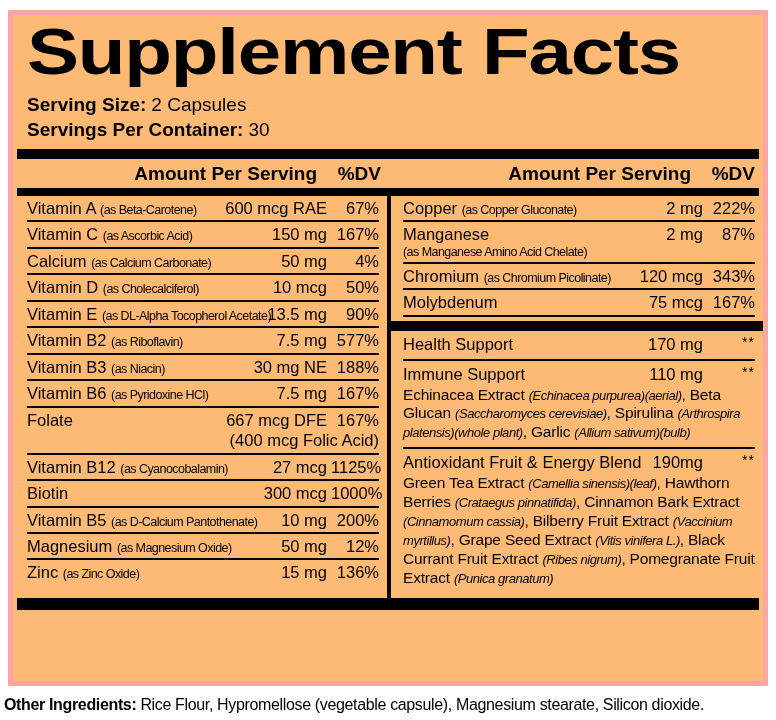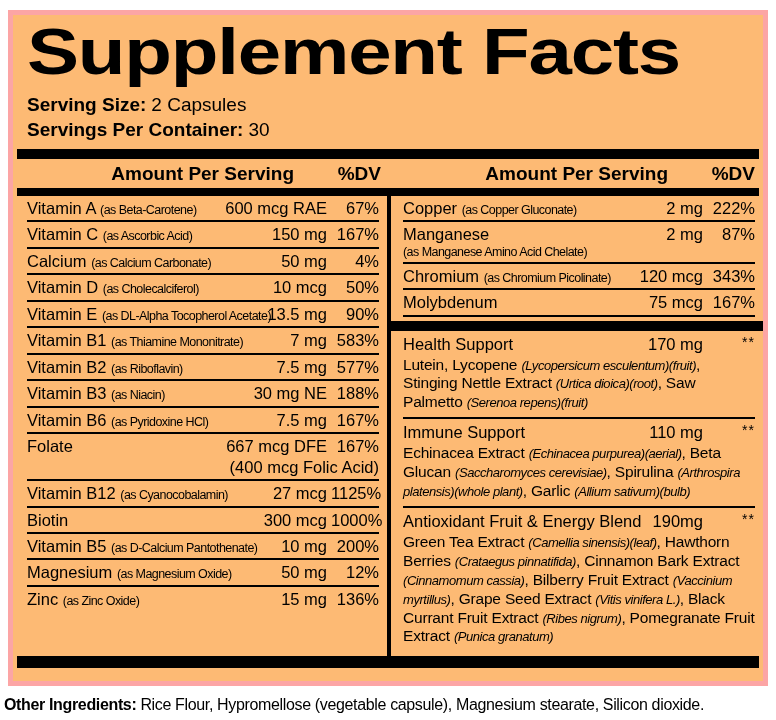--- a/index.html
+++ b/index.html
@@ -23,21 +23,21 @@
   .serving-block b{font-weight:bold;}
   .serving-block .val{margin-left:5px;font-weight:normal;}
   
   .bar{background:#000;margin:0 4px;}
   .bar-top{height:10px;margin-top:7px;}
   .bar-mid{height:8px;}
   .bar-bottom{height:12px;}
   .bar-right{height:10px;background:#000;margin:4px -8px 0 -12px;}
   
   .headers{display:flex;font-weight:bold;font-size:19px;padding:4px 0 3px;}
-  .hcol{flex:1 1 0;display:flex;justify-content:flex-end;align-items:flex-start;min-width:0;gap:23px;}
+  .hcol{flex:1 1 0;display:flex;justify-content:flex-end;align-items:flex-start;min-width:0;}
   .hcol-left{padding:0 8px 0 14px;}
   .hcol-right{padding:0 8px 0 12px;}
   .dv-h{width:48px;margin-left:16px;text-align:right;}
   
   .columns{display:flex;align-items:stretch;}
   .col{flex:1 1 0;min-width:0;box-sizing:border-box;}
   .col-left{padding:0 8px 0 14px;}
   .col-right{border-left:4px solid #000;padding:0 8px 0 12px;}
   
   .row{display:flex;align-items:flex-start;flex-wrap:nowrap;
@@ -115,25 +115,20 @@
           <span class="nm"><span>Vitamin D</span> <span class="form">(as Cholecalciferol)</span></span>
           <span class="amt">10 mcg</span>
           <span class="dv">50%</span>
         </div>
       <div class="row">
           <span class="nm"><span>Vitamin E</span> <span class="form">(as DL-Alpha Tocopherol Acetate)</span></span>
           <span class="amt">13.5 mg</span>
           <span class="dv">90%</span>
         </div>
       <div class="row">
-          <span class="nm"><span>Vitamin B1</span> <span class="form">(as Thiamine Mononitrate)</span></span>
-          <span class="amt">7 mg</span>
-          <span class="dv">583%</span>
-        </div>
-      <div class="row">
           <span class="nm"><span>Vitamin B2</span> <span class="form">(as Riboflavin)</span></span>
           <span class="amt">7.5 mg</span>
           <span class="dv">577%</span>
         </div>
       <div class="row">
           <span class="nm"><span>Vitamin B3</span> <span class="form">(as Niacin)</span></span>
           <span class="amt">30 mg NE</span>
           <span class="dv">188%</span>
         </div>
       <div class="row">
@@ -197,21 +192,20 @@
         </div>
 
       <div class="bar-right"></div>
 
       <div class="blend">
         <div class="blend-head">
             <span class="nm">Health Support</span>
             <span class="amt">170 mg</span>
             <span class="dv"><span class="stars">**</span></span>
           </div>
-        <div class="blend-para"><span>Lutein, Lycopene </span><span class="sci">(Lycopersicum esculentum)(fruit)</span><span>, Stinging Nettle Extract </span><span class="sci">(Urtica dioica)(root)</span><span>, Saw Palmetto </span><span class="sci">(Serenoa repens)(fruit)</span></div>
       </div>
 
       <div class="blend">
         <div class="blend-head">
             <span class="nm">Immune Support</span>
             <span class="amt">110 mg</span>
             <span class="dv"><span class="stars">**</span></span>
           </div>
         <div class="blend-para"><span>Echinacea Extract </span><span class="sci">(Echinacea purpurea)(aerial)</span><span>, Beta Glucan </span><span class="sci">(Saccharomyces cerevisiae)</span><span>, Spirulina </span><span class="sci">(Arthrospira platensis)(whole plant)</span><span>, Garlic </span><span class="sci">(Allium sativum)(bulb)</span></div>
       </div>

